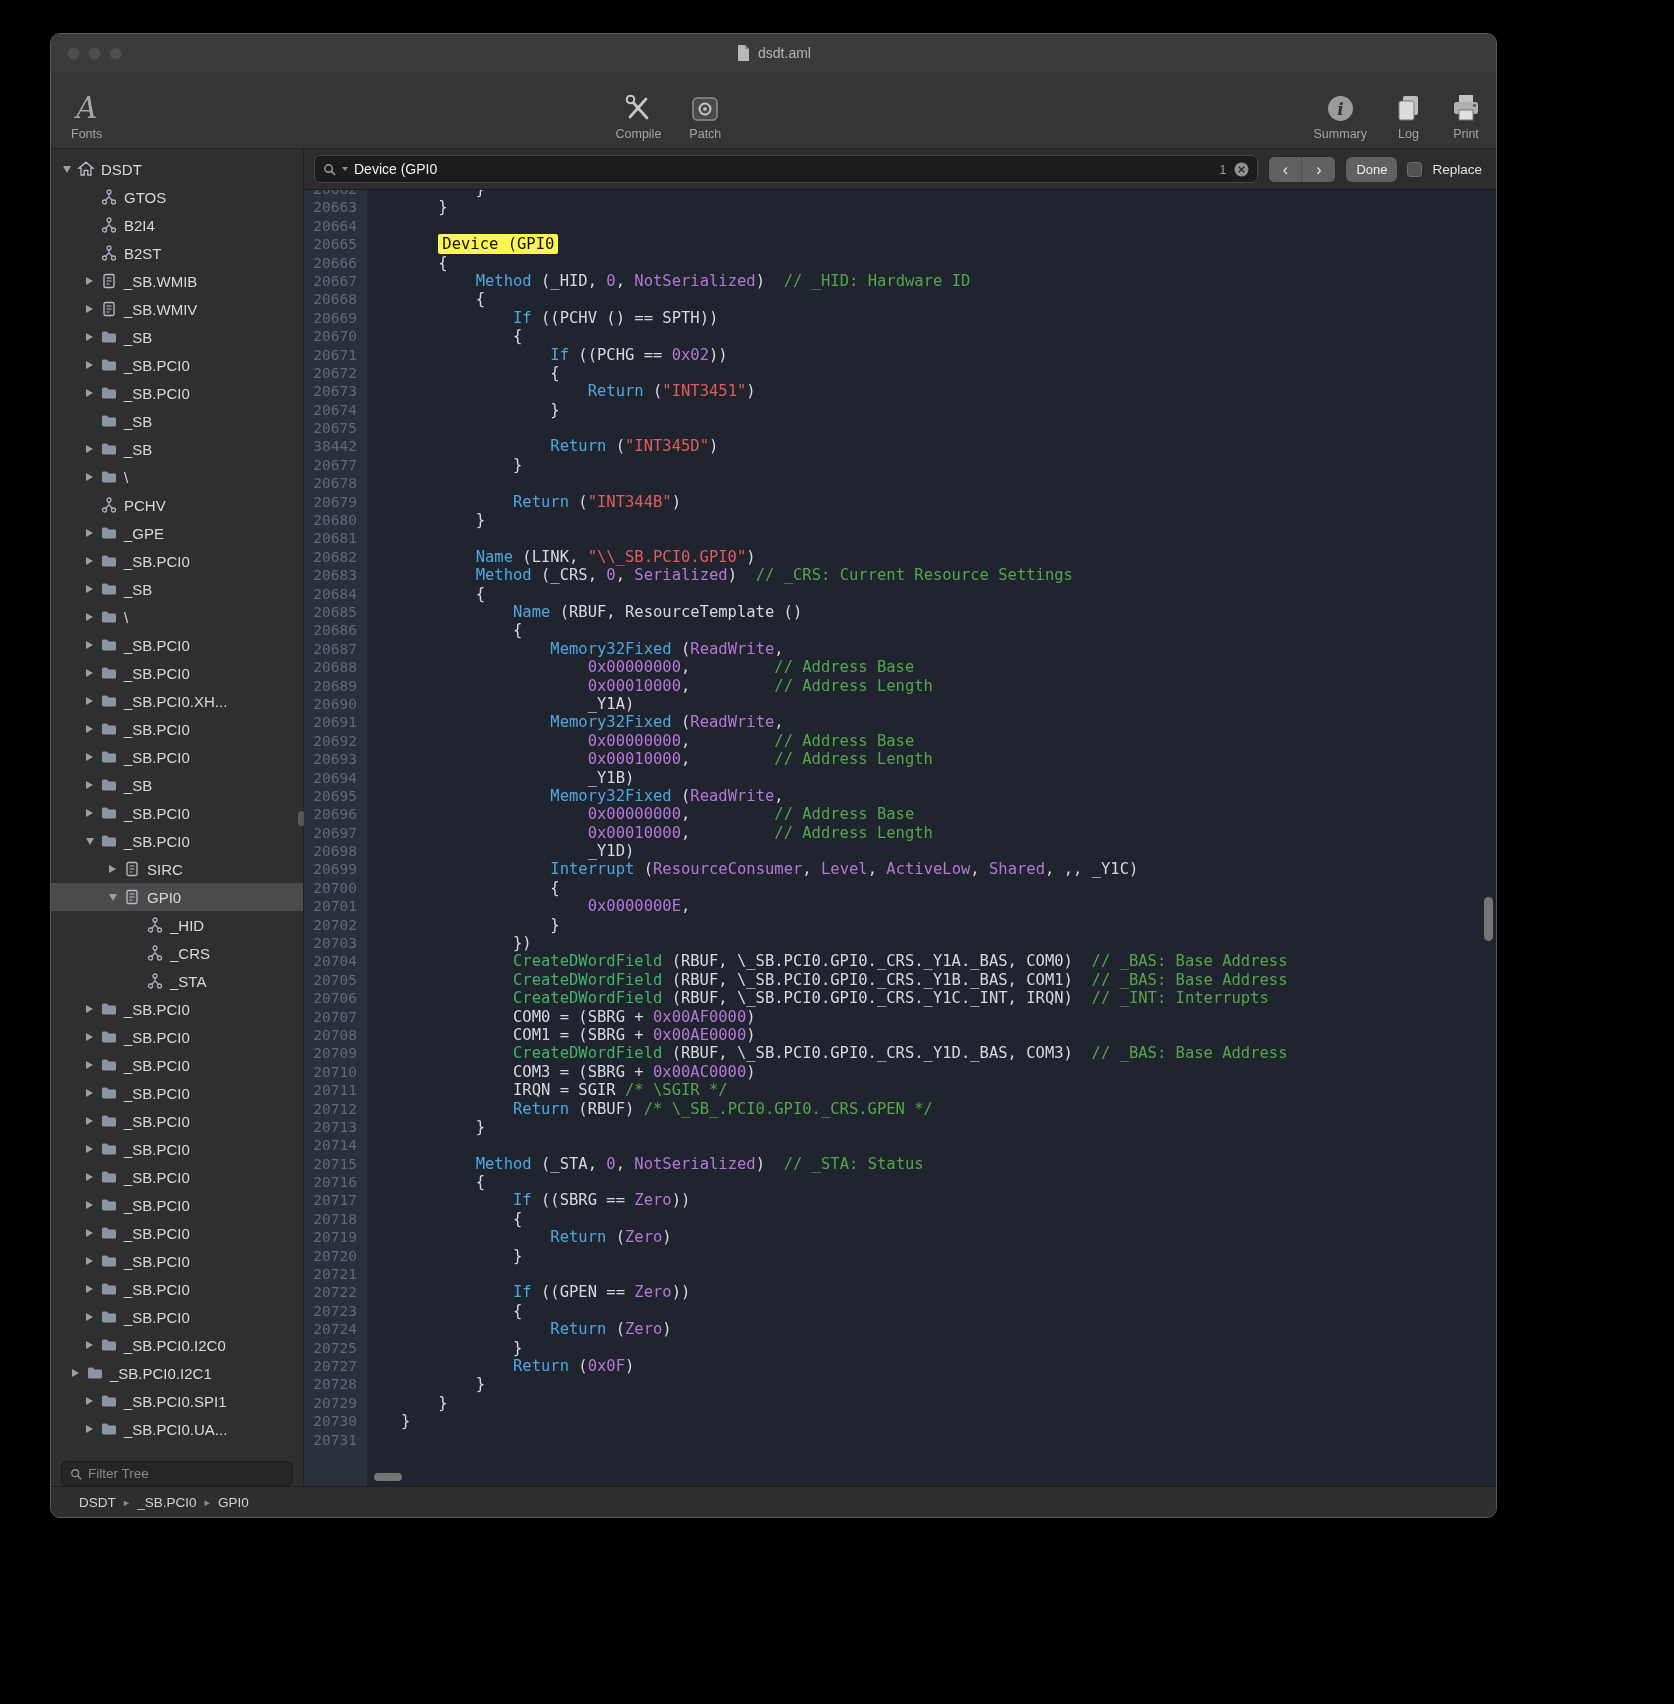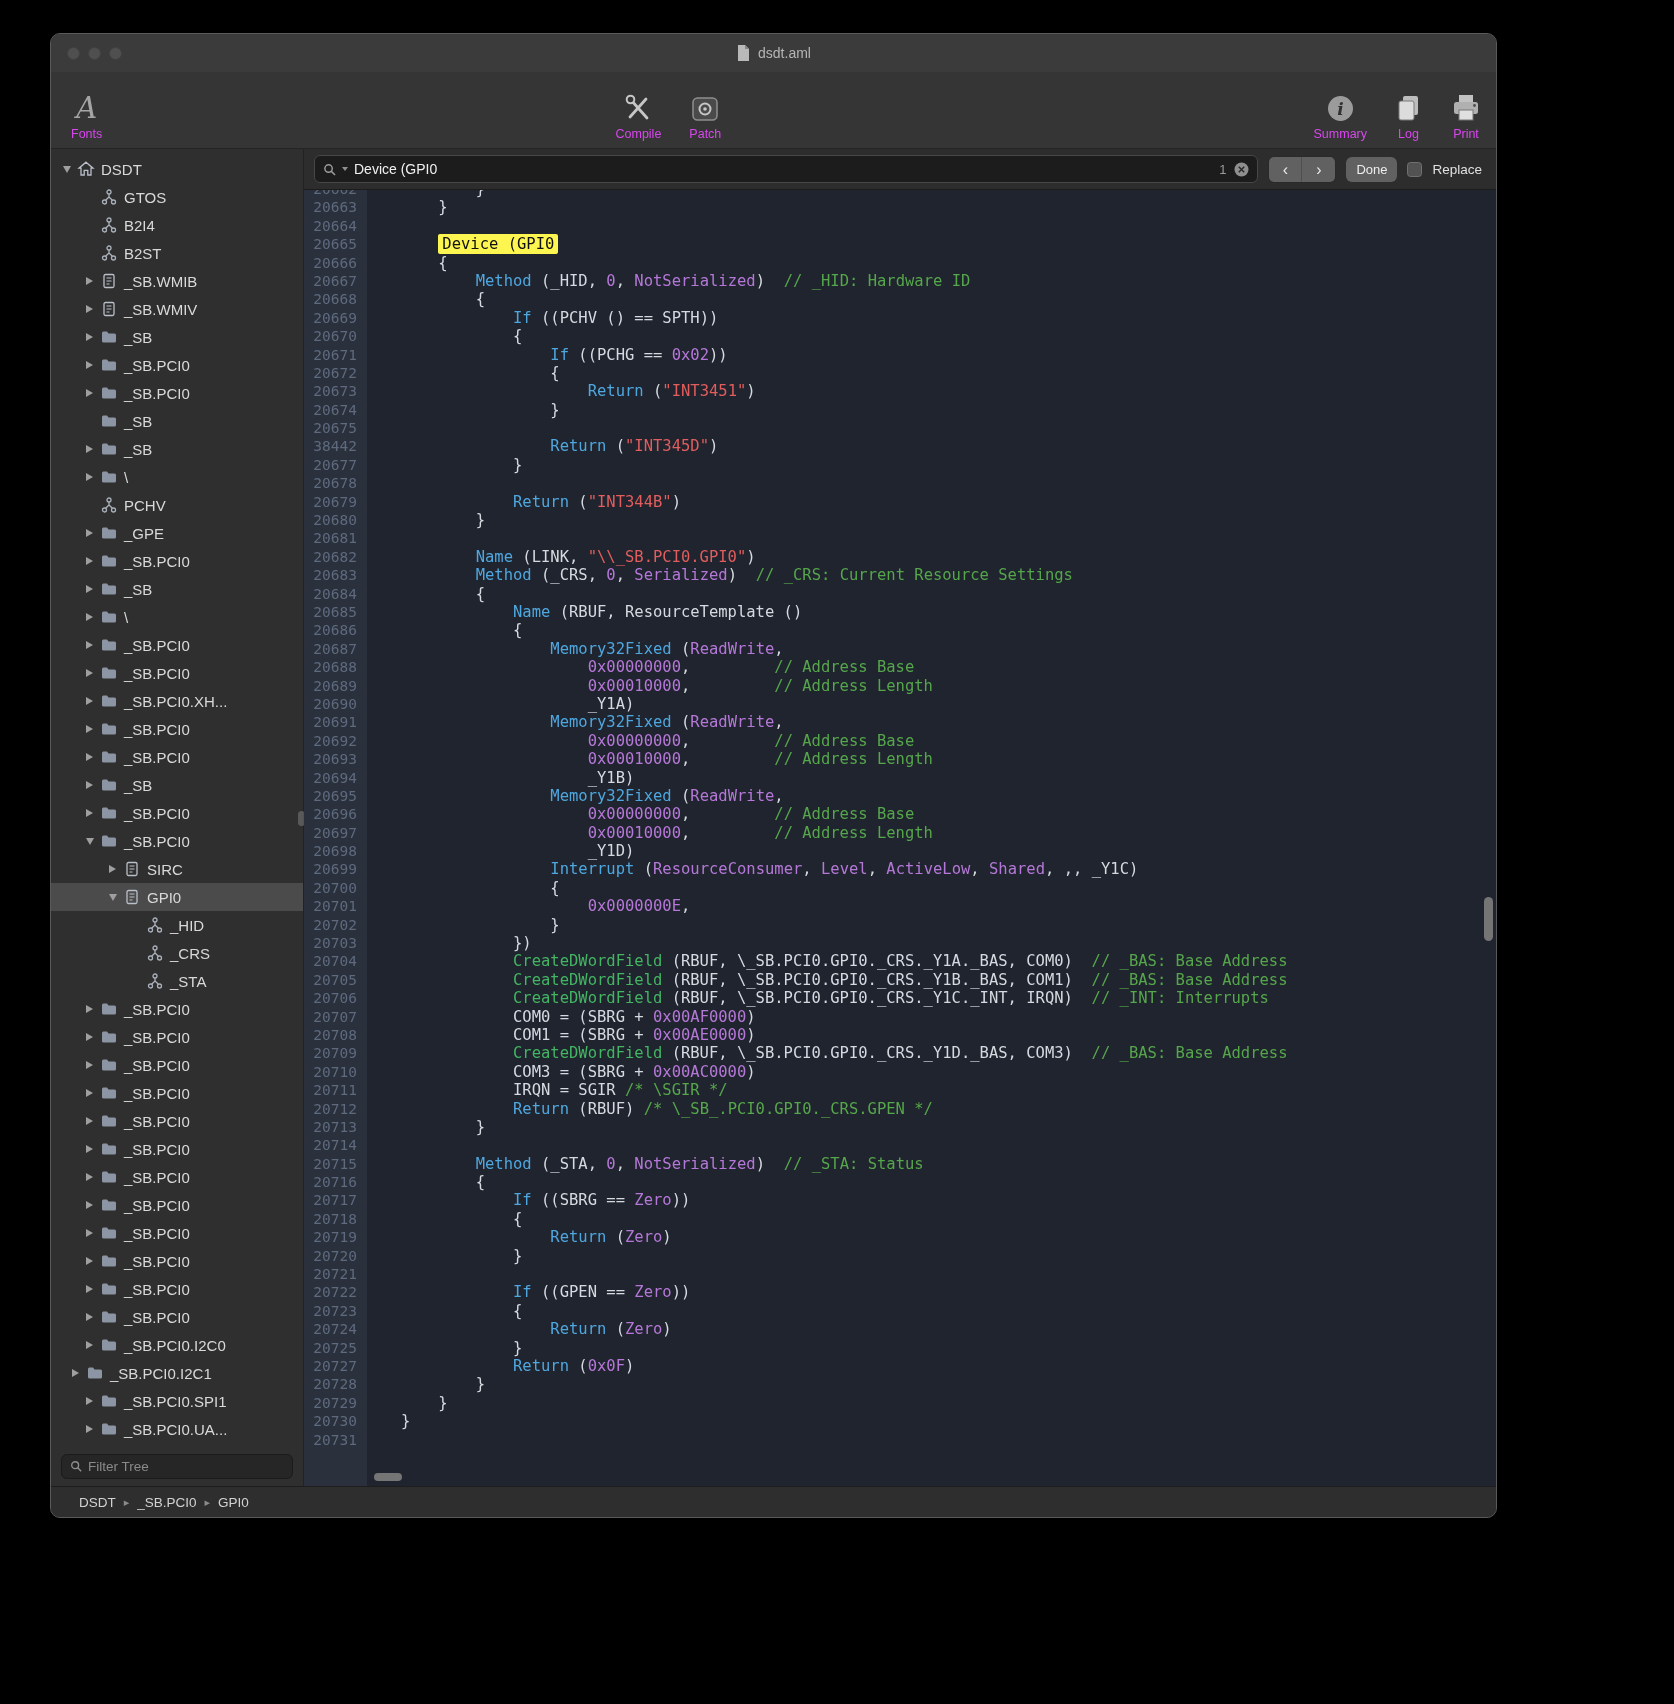--- a/index.html
+++ b/index.html
@@ -12,38 +12,38 @@
     align-items:center;justify-content:center;}
   .traffic{position:absolute;left:16px;top:0;height:100%;display:flex;align-items:center;gap:8px;}
   .tl{width:13px;height:13px;border-radius:50%;background:#4f4f4f;border:1px solid #424242;box-sizing:border-box;}
   .title-wrap{display:flex;align-items:center;gap:7px;}
   .title{font-size:14px;color:#b5b5b5;}
   
   .toolbar{height:76px;flex:0 0 76px;background:#353535;border-bottom:1px solid #242424;position:relative;}
   .tb-item{display:flex;flex-direction:column;align-items:center;justify-content:flex-end;gap:3px;
     height:62px;cursor:default;}
   .tb-icon{height:36px;display:flex;align-items:flex-end;justify-content:center;}
-  .tb-label{font-size:12.5px;color:#d946ef;line-height:14px;}
+  .tb-label{font-size:12.5px;color:#a3a3a3;line-height:14px;}
   .tb-left{position:absolute;left:20px;top:7px;}
   .tb-center{position:absolute;left:50%;transform:translateX(-158px);top:7px;display:flex;gap:28px;}
   .tb-right{position:absolute;right:14px;top:7px;display:flex;gap:26px;}
   .fonts-glyph{font-family:"DejaVu Serif",serif;font-style:italic;font-size:29px;color:#a5a5a5;line-height:32px;}
   
   .main{flex:1;display:flex;min-height:0;background:#1F242E;position:relative;}
   
   .sidebar{width:252px;flex:0 0 252px;background:#2f2f2f;border-right:1px solid #222;
     display:flex;flex-direction:column;min-height:0;}
   .tree{flex:1;overflow:hidden;padding-top:6px;}
   .tree-row{height:28px;display:flex;align-items:center;font-size:15px;color:#d9d9d9;white-space:nowrap;}
   .tree-row.selected{background:#4b4b4b;}
   .disc{width:15px;height:14px;flex:0 0 15px;display:inline-flex;align-items:center;justify-content:center;}
   .disc.closed::before{content:'';border-left:7px solid #9f9f9f;border-top:4.5px solid transparent;border-bottom:4.5px solid transparent;}
   .disc.open::before{content:'';border-top:7px solid #9f9f9f;border-left:4.5px solid transparent;border-right:4.5px solid transparent;}
   .node-icon{width:19px;height:19px;flex:0 0 19px;margin:0 6px 0 2px;display:inline-flex;align-items:center;justify-content:center;}
-  .filter-wrap{flex:0 0 40px;display:flex;align-items:center;padding:0 10px;}
+  .filter-wrap{flex:0 0 40px;display:flex;align-items:flex-end;padding:0 10px;}
   .filter-field{flex:1;height:25px;background:#262626;border:1px solid #1b1b1b;border-radius:6px;
     display:flex;align-items:center;gap:6px;padding:0 8px;box-sizing:border-box;}
   .filter-placeholder{font-size:13.5px;color:#8a8a8a;}
   .splitter-dot{position:absolute;left:247px;top:662px;width:7px;height:15px;border-radius:4px;background:#8f8f8f;opacity:.45;}
   
   .editor{flex:1;display:flex;flex-direction:column;min-width:0;position:relative;}
   .findbar{height:40px;flex:0 0 40px;background:#2d2d2d;border-bottom:1px solid #1c1c1c;
     display:flex;align-items:center;gap:10px;padding:0 10px;}
   .search-field{flex:1;height:26px;background:#1c1c1c;border:1px solid #474747;border-radius:6px;
     display:flex;align-items:center;gap:6px;padding:0 8px;min-width:0;}

